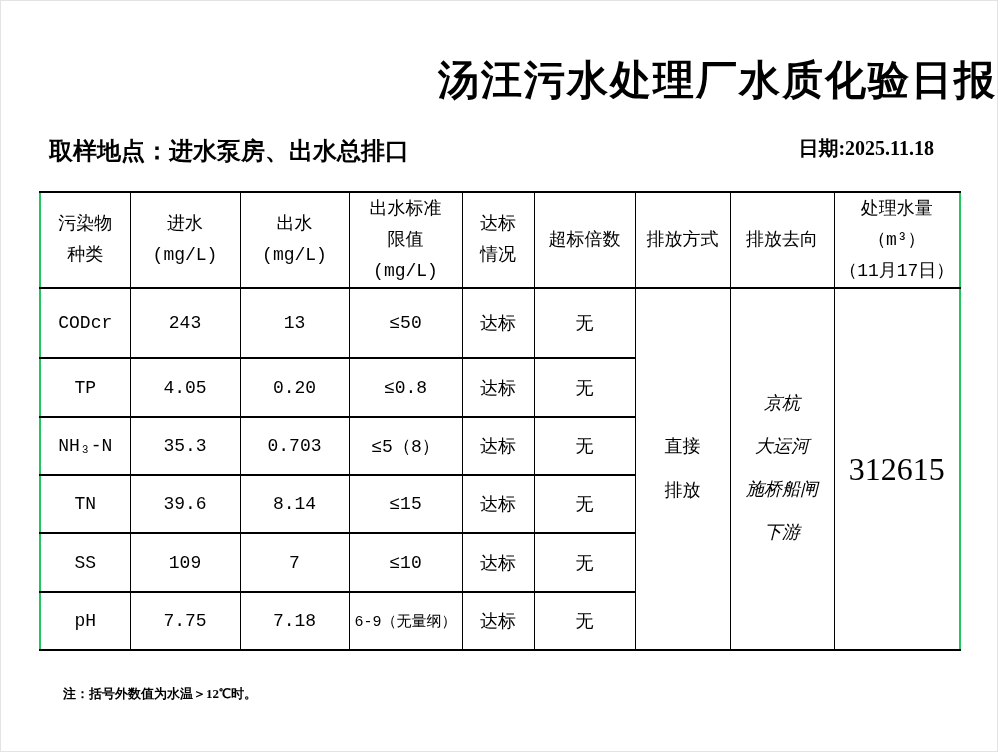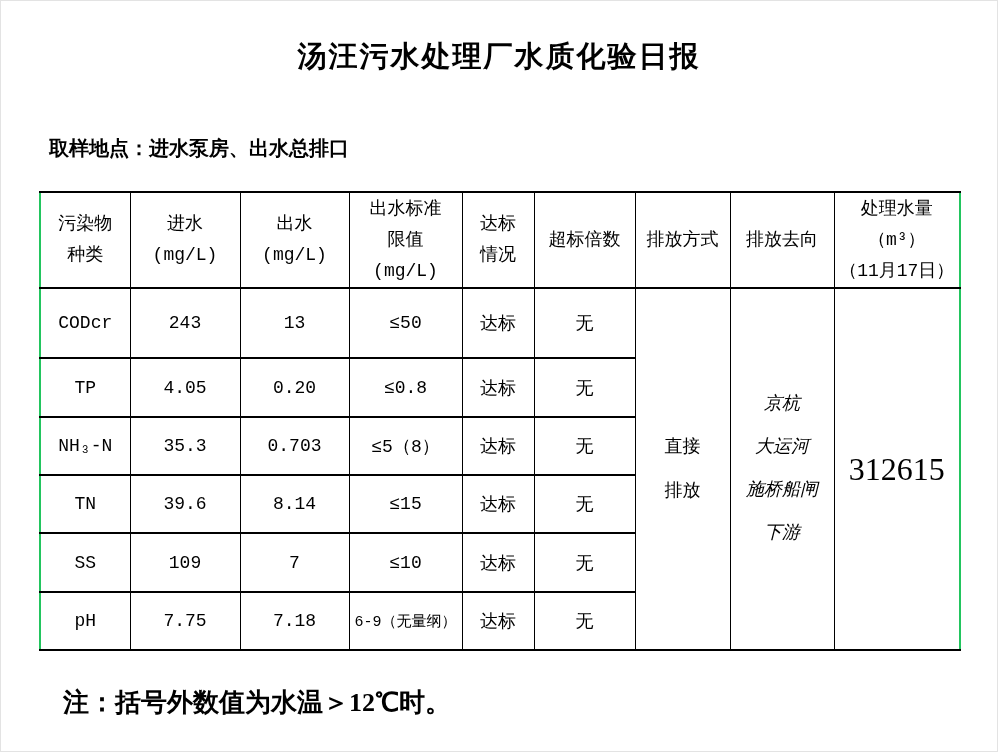--- a/index.html
+++ b/index.html
@@ -9,34 +9,34 @@
     height: 752px;
     background: #ffffff;
     box-sizing: border-box;
     border: 1px solid #e3e3e3;
     font-family: "Liberation Serif", serif;
     color: #000;
     overflow: hidden;
   }
   .title {
     position: absolute;
-    top: 36px;
+    top: 52px;
     left: 0;
     width: 100%;
-    text-align: center;
-    font-size: 29px;
+    text-align: right;
+    font-size: 41px;
     font-weight: 700;
     letter-spacing: 2px;
     font-family: "Liberation Serif", serif;
   }
   .meta-left {
     position: absolute;
     top: 134px;
     left: 48px;
-    font-size: 20px;
+    font-size: 24px;
     font-weight: 700;
     text-align: center;
   }
   .meta-right {
     position: absolute;
     top: 134px;
     right: 63px;
     font-size: 20px;
     font-weight: 700;
   }
@@ -73,32 +73,33 @@
   td.cell-method { line-height: 44px; }
   td.cell-dest { line-height: 43px; font-style: italic; }
   td.cell-volume {
     font-family: "Liberation Serif", serif;
     font-size: 32px;
   }
   .note {
     position: absolute;
     top: 684px;
     left: 62px;
-    font-size: 26px;
+    font-size: 13px;
     font-weight: 700;
   }
 </style>
 </head>
 <body>
 
 <div class="page">
 
   <div class="title">汤汪污水处理厂水质化验日报</div>
 
   <div class="meta-left">取样地点：进水泵房、出水总排口</div>
+  <div class="meta-right">日期:2025.11.18</div>
 
   <table class="report">
     <colgroup>
       <col style="width:90px">
         <col style="width:110px">
         <col style="width:109px">
       <col style="width:113px">
         <col style="width:72px">
         <col style="width:101px">
       <col style="width:95px">

